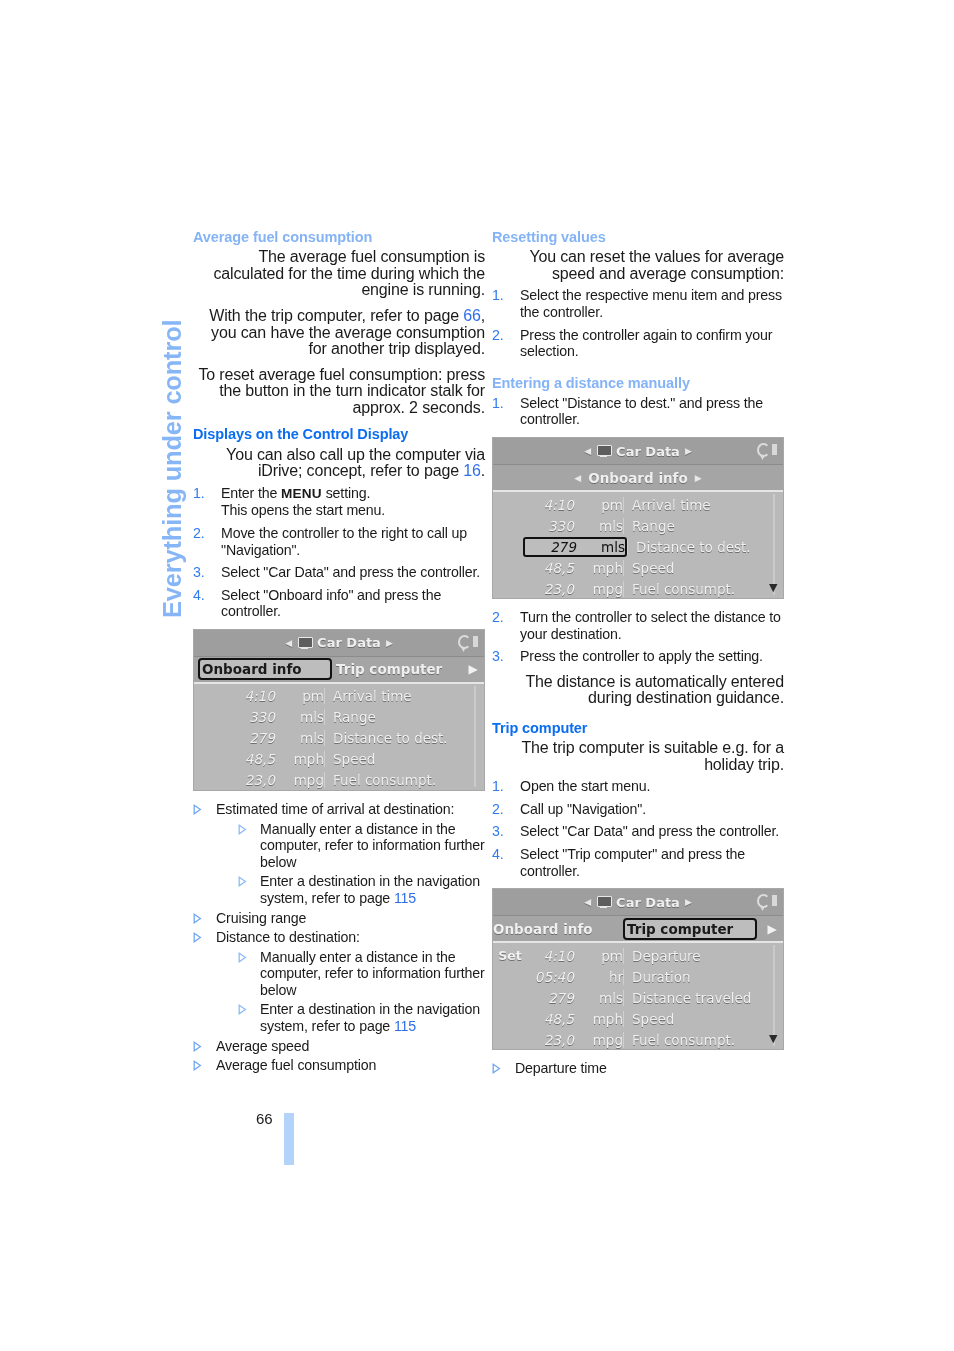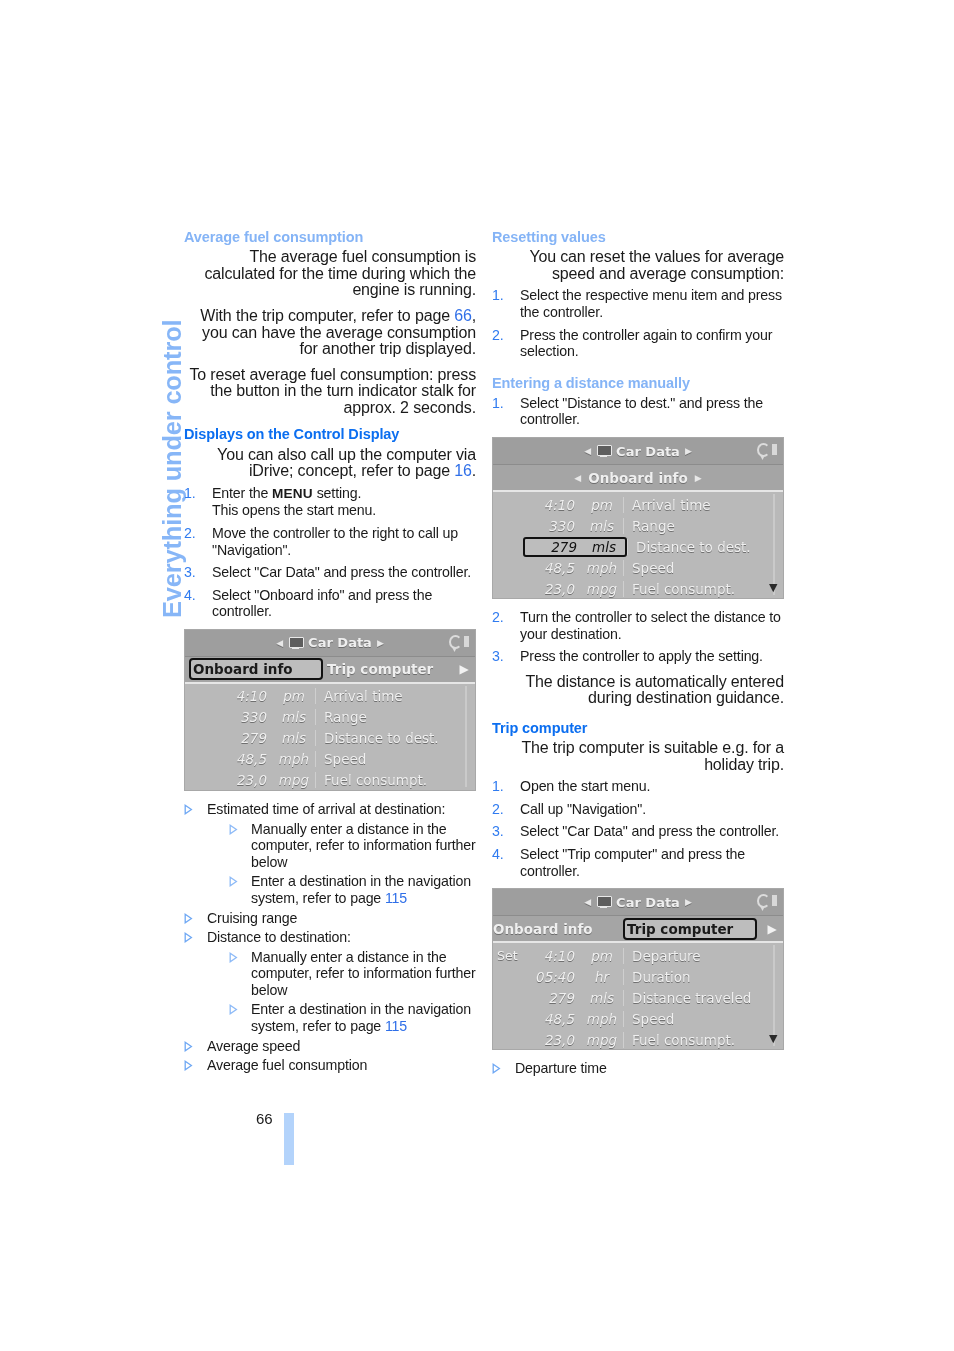--- a/index.html
+++ b/index.html
@@ -39,21 +39,21 @@
     color: #87b6f7;
     line-height: 1;
   }
 
   
   .col {
     position: absolute;
     top: 228px;
     width: 292px;
   }
-  .col-left  { left: 184px; }
+  .col-left  { left: 193px; }
   .col-right { left: 492px; }
 
   
   h2.head-light,
   h2.head-strong {
     font-size: 14.5px;
     font-weight: bold;
     line-height: 1.25;
     letter-spacing: -0.1px;
     margin: 0 0 3px 0;
@@ -252,34 +252,34 @@
   .idrive .row {
     display: flex;
     align-items: center;
     height: 21px;
     font-size: 13.5px;
     color: #f0f0f0;
     text-shadow: 0 1px 0 #707070;
   }
   .idrive .row .c-set {
     width: 30px;
-    text-align: left;
+    text-align: center;
     padding-left: 4px;
     font-size: 12.5px;
+    font-weight: bold;
   }
   .idrive .row .c-val {
     width: 58px;
     text-align: right;
     padding-right: 6px;
     font-style: italic;
   }
   .idrive .row .c-unit {
     width: 42px;
-    text-align: center;
-    font-style: italic;
+    text-align: right;
   }
   .idrive .row .c-label {
     flex: 1;
     padding-left: 8px;
     border-left: 1px solid #cfcfcf;
   }
   .idrive .row.sel .c-val,
   .idrive .row.sel .c-unit {
     color: #111;
     text-shadow: none;

